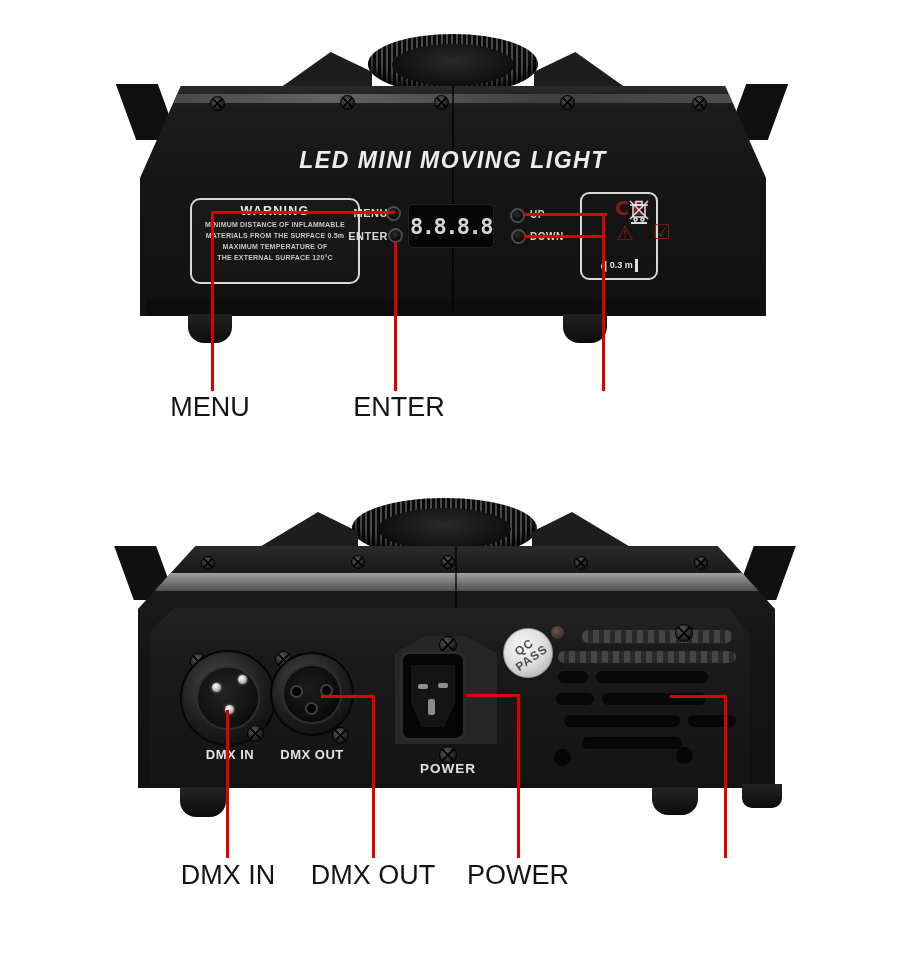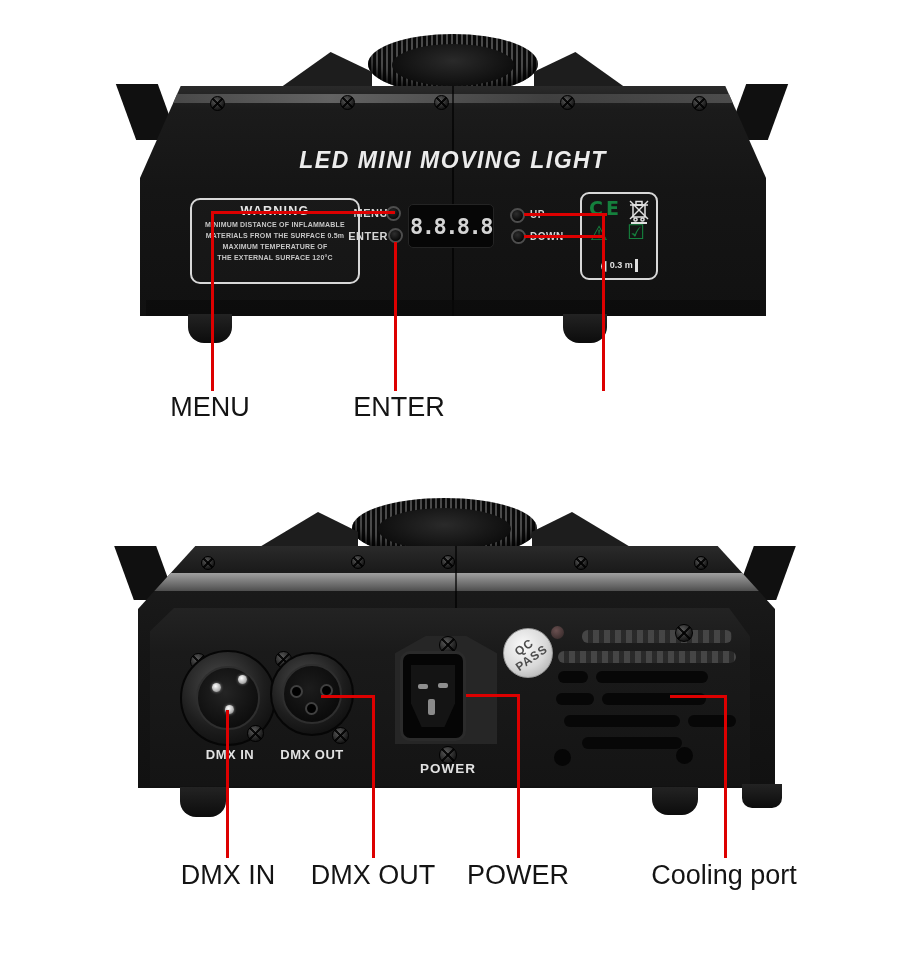--- a/index.html
+++ b/index.html
@@ -26,21 +26,21 @@
            padding:5px 4px 3px 4px;box-sizing:border-box;background:rgba(255,255,255,0.02);}
   .warnhead{font-size:12.5px;font-weight:bold;color:#e6e6e6;letter-spacing:1.2px;line-height:1.1;}
   .warnline{font-size:7px;color:#c6c6c6;letter-spacing:.2px;line-height:1.6;white-space:nowrap;font-weight:bold;}
   .paneltext{position:absolute;color:#d6d6d6;font-weight:bold;font-size:11px;letter-spacing:.5px;}
   .pbtn{position:absolute;width:15px;height:15px;border-radius:50%;border:2px solid #4e4e4e;box-sizing:border-box;
         background:radial-gradient(circle at 40% 35%,#2e2e2e,#090909 70%);}
   .lcd{position:absolute;background:#060606;border:1px solid #242424;border-radius:5px;
        display:flex;align-items:center;justify-content:center;}
   .lcd span{font-family:"DejaVu Sans Mono",monospace;font-weight:bold;font-size:22px;color:#d4d4d4;letter-spacing:-1.5px;}
   .certbox{position:absolute;border:2px solid #d8d8d8;border-radius:9px;box-sizing:border-box;}
-  .cert-item{position:absolute;color:#15803d;font-family:"DejaVu Sans",sans-serif;}
+  .cert-item{position:absolute;color:#7f1d1d;font-family:"DejaVu Sans",sans-serif;margin-left:26px;}
   .lamp-row{position:absolute;left:0;bottom:5px;width:100%;display:flex;align-items:center;justify-content:center;gap:2px;color:#e0e0e0;}
   
   .panel{position:absolute;background:linear-gradient(180deg,#232323,#1a1a1a 25%,#141414 100%);}
   .xlr-outer{position:absolute;border-radius:50%;border:2px solid #060606;box-sizing:border-box;
              background:radial-gradient(circle at 42% 36%,#4d4d4d,#1d1d1d 55%,#0a0a0a 90%);}
   .xlr-face{position:absolute;border-radius:50%;background:radial-gradient(circle at 45% 40%,#242424,#0b0b0b 80%);border:2px solid #2e2e2e;box-sizing:border-box;}
   .pin{position:absolute;width:9px;height:9px;border-radius:50%;
        background:radial-gradient(circle at 40% 35%,#ffffff,#b8b8b8 55%,#6f6f6f);box-shadow:0 0 3px rgba(255,255,255,.5);}
   .hole{position:absolute;width:13px;height:13px;border-radius:50%;background:#000;border:2px solid #404040;box-sizing:border-box;}
   .conn-label{position:absolute;text-align:center;color:#e2e2e2;font-weight:bold;font-size:13px;letter-spacing:.5px;}
@@ -220,15 +220,14 @@
   <div class="rl" style="left:321px;top:695px;width:54px;height:3px;"></div>
   <div class="rl" style="left:372px;top:695px;width:3px;height:163px;"></div>
   <div class="rl" style="left:466px;top:694px;width:54px;height:3px;"></div>
   <div class="rl" style="left:517px;top:694px;width:3px;height:164px;"></div>
   <div class="rl" style="left:670px;top:695px;width:57px;height:3px;"></div>
   <div class="rl" style="left:724px;top:695px;width:3px;height:163px;"></div>
 
   <div class="ann" style="left:158px;top:860px;width:140px;">DMX IN</div>
   <div class="ann" style="left:303px;top:860px;width:140px;">DMX OUT</div>
   <div class="ann" style="left:448px;top:860px;width:140px;">POWER</div>
-  <div class="ann" style="left:624px;top:860px;width:200px;">Cooling port</div>
 
 </div>
 
 </body></html>

